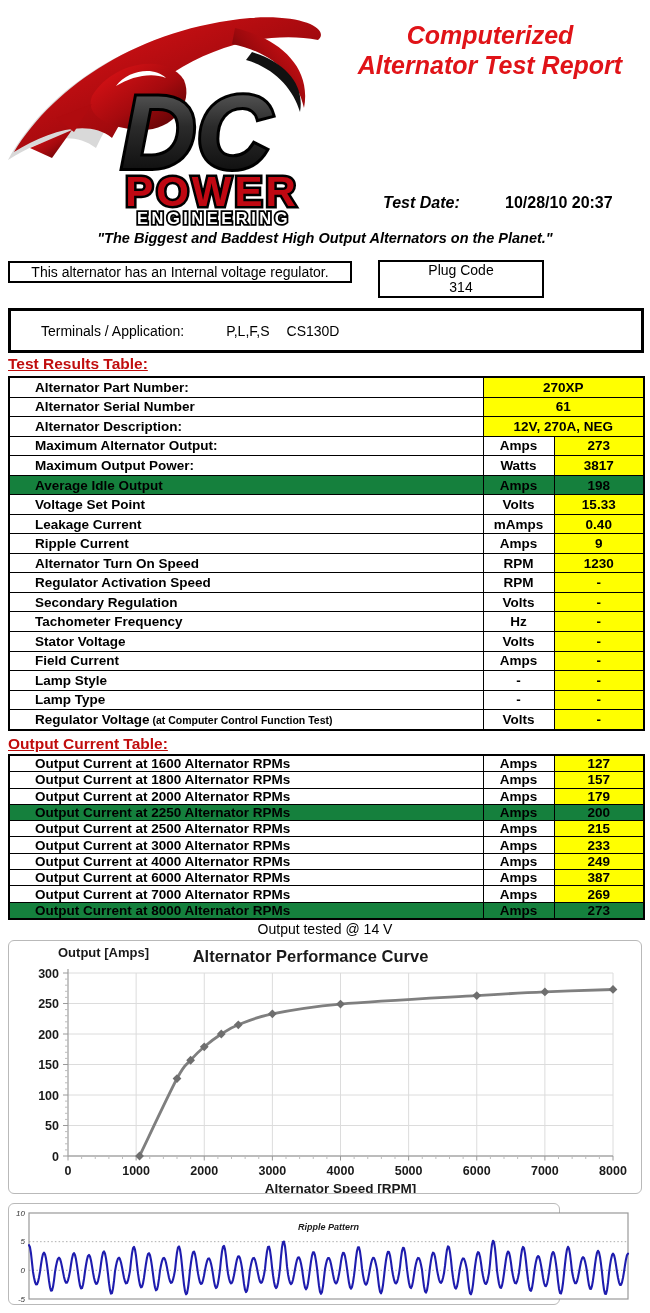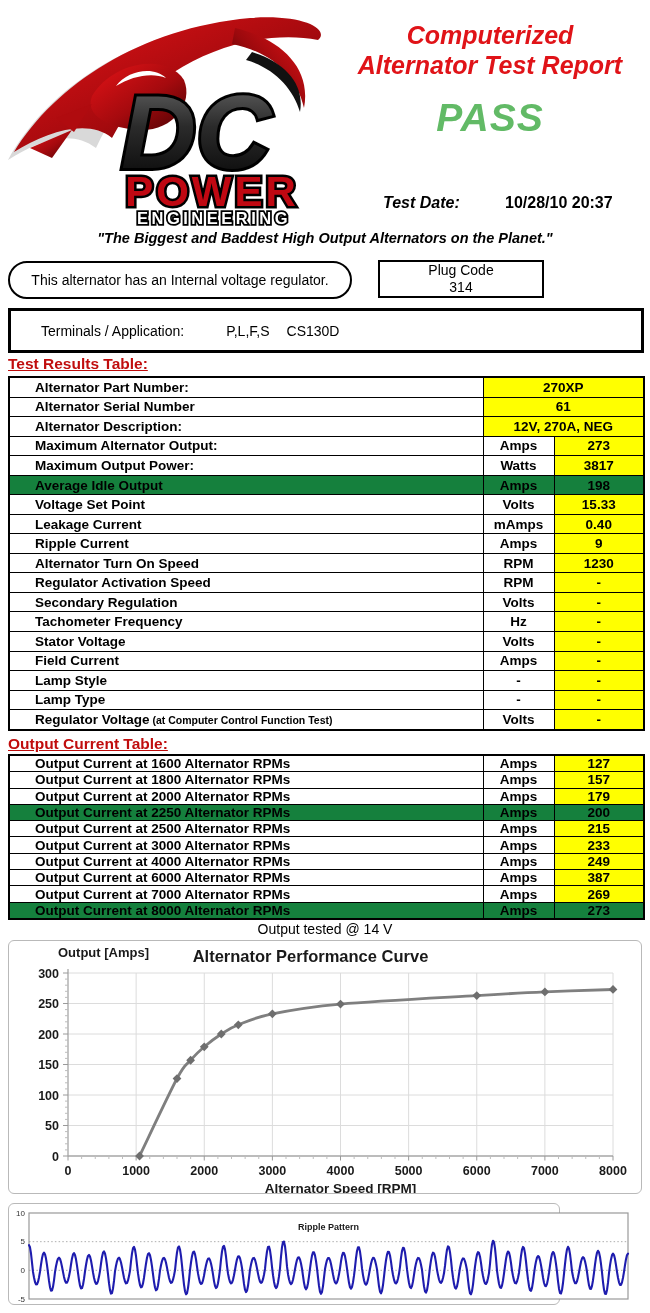--- a/index.html
+++ b/index.html
@@ -13,22 +13,22 @@
     color:#e01318;font-size:25px;font-weight:bold;font-style:italic;line-height:30px;}
   .pass{position:absolute;left:333px;top:96px;width:314px;text-align:center;
     color:#62ba66;font-size:39px;font-weight:bold;font-style:italic;letter-spacing:1px;}
   .test-date{position:absolute;left:333px;top:194px;width:314px;font-size:16px;}
   .test-date .lbl{position:absolute;left:50px;font-weight:bold;font-style:italic;}
   .test-date .val{position:absolute;left:172px;font-weight:bold;}
   .tagline{position:absolute;left:0;top:230px;width:650px;text-align:center;
     font-size:14.5px;font-weight:bold;font-style:italic;}
   
   .box{position:absolute;border:2px solid #000;background:#fff;box-sizing:border-box;}
-  .box-regulator{left:8px;top:261px;width:344px;height:38px;font-size:14px;
-    display:flex;align-items:center;justify-content:center;text-align:center;border-radius:19px;}
+  .box-regulator{left:8px;top:261px;width:344px;height:22px;font-size:14px;
+    display:flex;align-items:center;justify-content:center;text-align:center;}
   .box-plug{left:378px;top:260px;width:166px;height:38px;font-size:14px;
     display:flex;flex-direction:column;align-items:center;justify-content:space-between;line-height:17px;}
   .box-terminals{left:8px;top:308px;width:636px;height:45px;border-width:3px;
     display:flex;align-items:center;font-size:14px;}
   .box-terminals .lbl{margin-left:30px;}
   .box-terminals .codes{margin-left:42px;}
   .box-terminals .app{margin-left:17px;}
   
   .sec-head{position:absolute;left:8px;color:#c00d0d;font-size:15.5px;font-weight:bold;
     text-decoration:underline;}
@@ -44,21 +44,21 @@
   table.rpt td.val{text-align:center;background:#ffff00;}
   table.rpt tr.hl td{background:#15803d;}
   table.rpt td .small{font-size:10.5px;font-weight:bold;}
   table.results{top:376px;height:355px;}
   table.output{top:754px;height:166px;}
   .note{position:absolute;left:0;top:921px;width:650px;text-align:center;font-size:14px;}
   
   .chart-box{position:absolute;left:8px;border:1px solid #b9b9b9;border-radius:6px;
     background:#fff;box-sizing:border-box;}
   .perf-box{top:940px;width:634px;height:254px;}
-  .ripple-box{top:1203px;width:552px;height:102px;}
+  .ripple-box{top:1203px;width:552px;height:102px;font-style:italic;}
   .chart-box svg{display:block;}
 </style>
 </head>
 <body>
 
 <div class="page">
 
   <svg class="logo" viewBox="0 0 332 228" aria-hidden="true">
     <defs>
       <linearGradient id="redg" x1="0" y1="0" x2="1" y2="1">
@@ -91,21 +91,20 @@
       <text x="196" y="168" font-size="104" font-weight="bold" font-style="italic" fill="url(#metal)" stroke="#000" stroke-width="6" paint-order="stroke">DC</text>
       <text x="212" y="206" font-size="42" font-weight="bold" letter-spacing="3" fill="#c00812" stroke="#000" stroke-width="5" paint-order="stroke">POWER</text>
       <text x="214" y="224" font-size="16.5" font-weight="bold" letter-spacing="3.5" fill="#fff" stroke="#000" stroke-width="3.6" paint-order="stroke">ENGINEERING</text>
     </g>
   </svg>
 
   <div class="title-block">
     <div>Computerized</div>
     <div>Alternator Test Report</div>
   </div>
-  <div class="pass">PASS</div>
   <div class="test-date">
     <span class="lbl">Test Date:</span>
     <span class="val">10/28/10 20:37</span>
   </div>
   <div class="tagline">"The Biggest and Baddest High Output Alternators on the Planet."</div>
 
   <div class="box box-regulator">
     <span>This alternator has an Internal voltage regulator.</span>
   </div>
   <div class="box box-plug">

